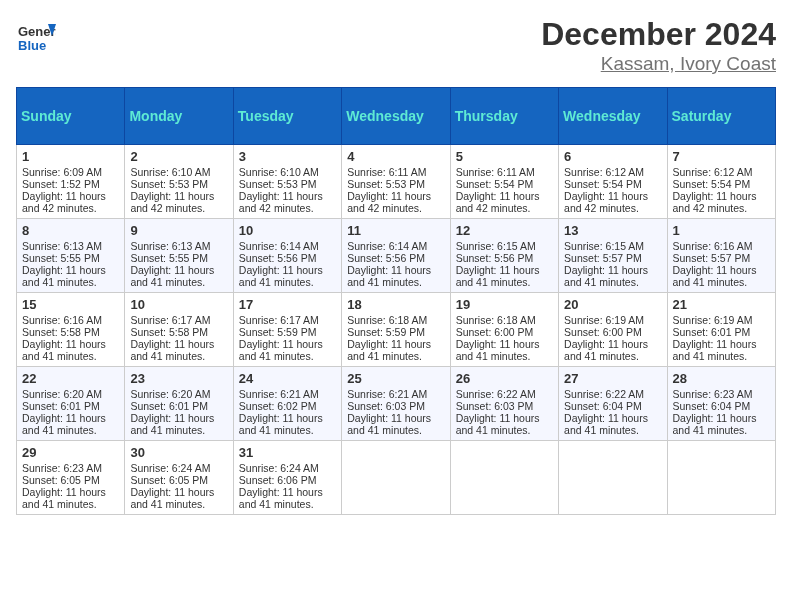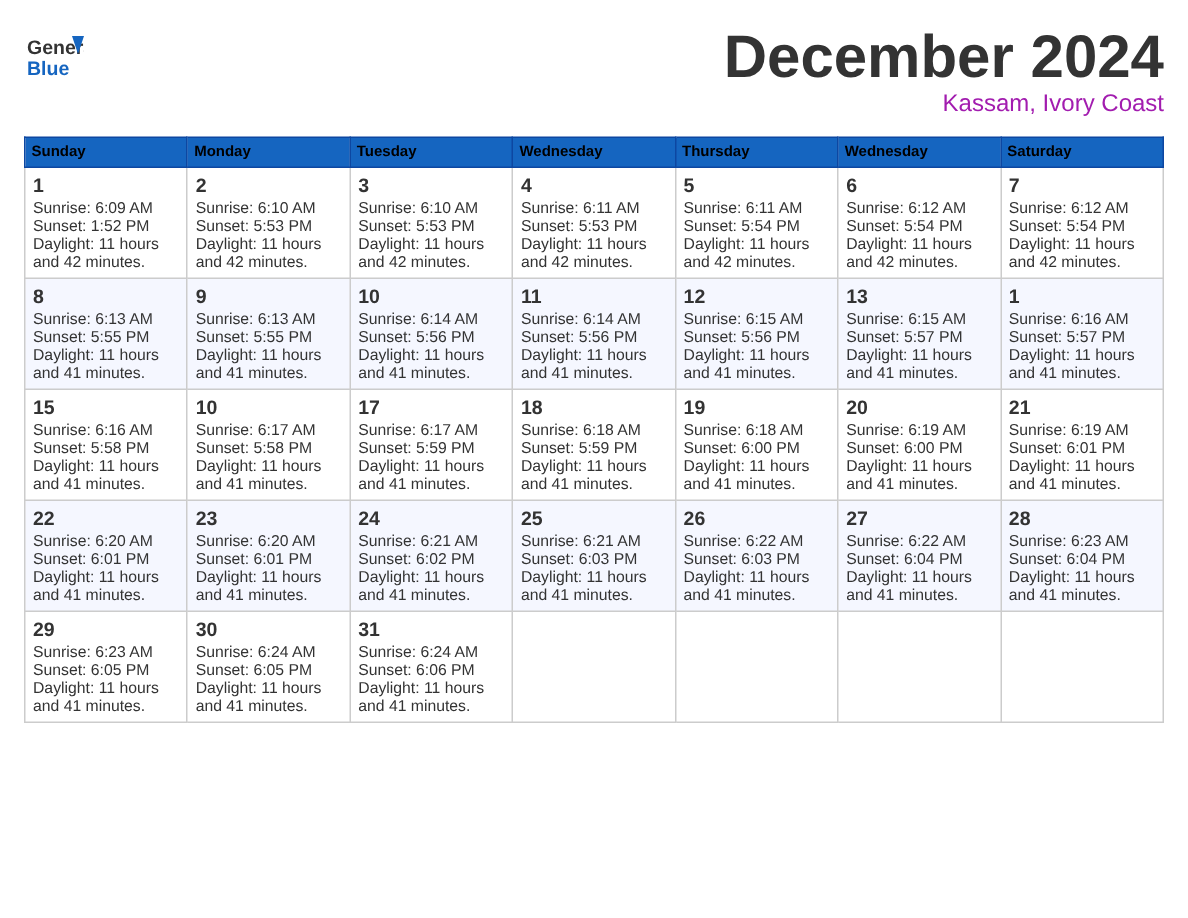--- a/index.html
+++ b/index.html
@@ -22,29 +22,29 @@
       font-size: 18px;
       font-weight: bold;
       color: #1a1a2e;
     }
     .logo-icon {
       width: 40px;
       height: 40px;
       margin-right: 6px;
     }
     .title-block { text-align: right; }
-    .month-title { font-size: 40px; font-weight: bold; color: #333; }
-    .location { font-size: 16px; color: #a21caf; }
+    .month-title { font-size: 32px; font-weight: bold; color: #333; }
+    .location { font-size: 19px; color: #737373; text-decoration: underline; }
 
     .calendar { width: 100%; border-collapse: collapse; }
     .calendar th {
       background: #1565c0;
-      color: #000000;
-      padding: 4px 4px;
-      font-size: 10px;
+      color: #5eead4;
+      padding: 20px 4px;
+      font-size: 14px;
       font-weight: bold;
       text-align: left;
       border: 1px solid #0d47a1;
     }
     .calendar td {
       vertical-align: top;
       border: 1px solid #ccc;
       padding: 4px 5px;
       width: 14.28%;
       font-size: 10.5px;

